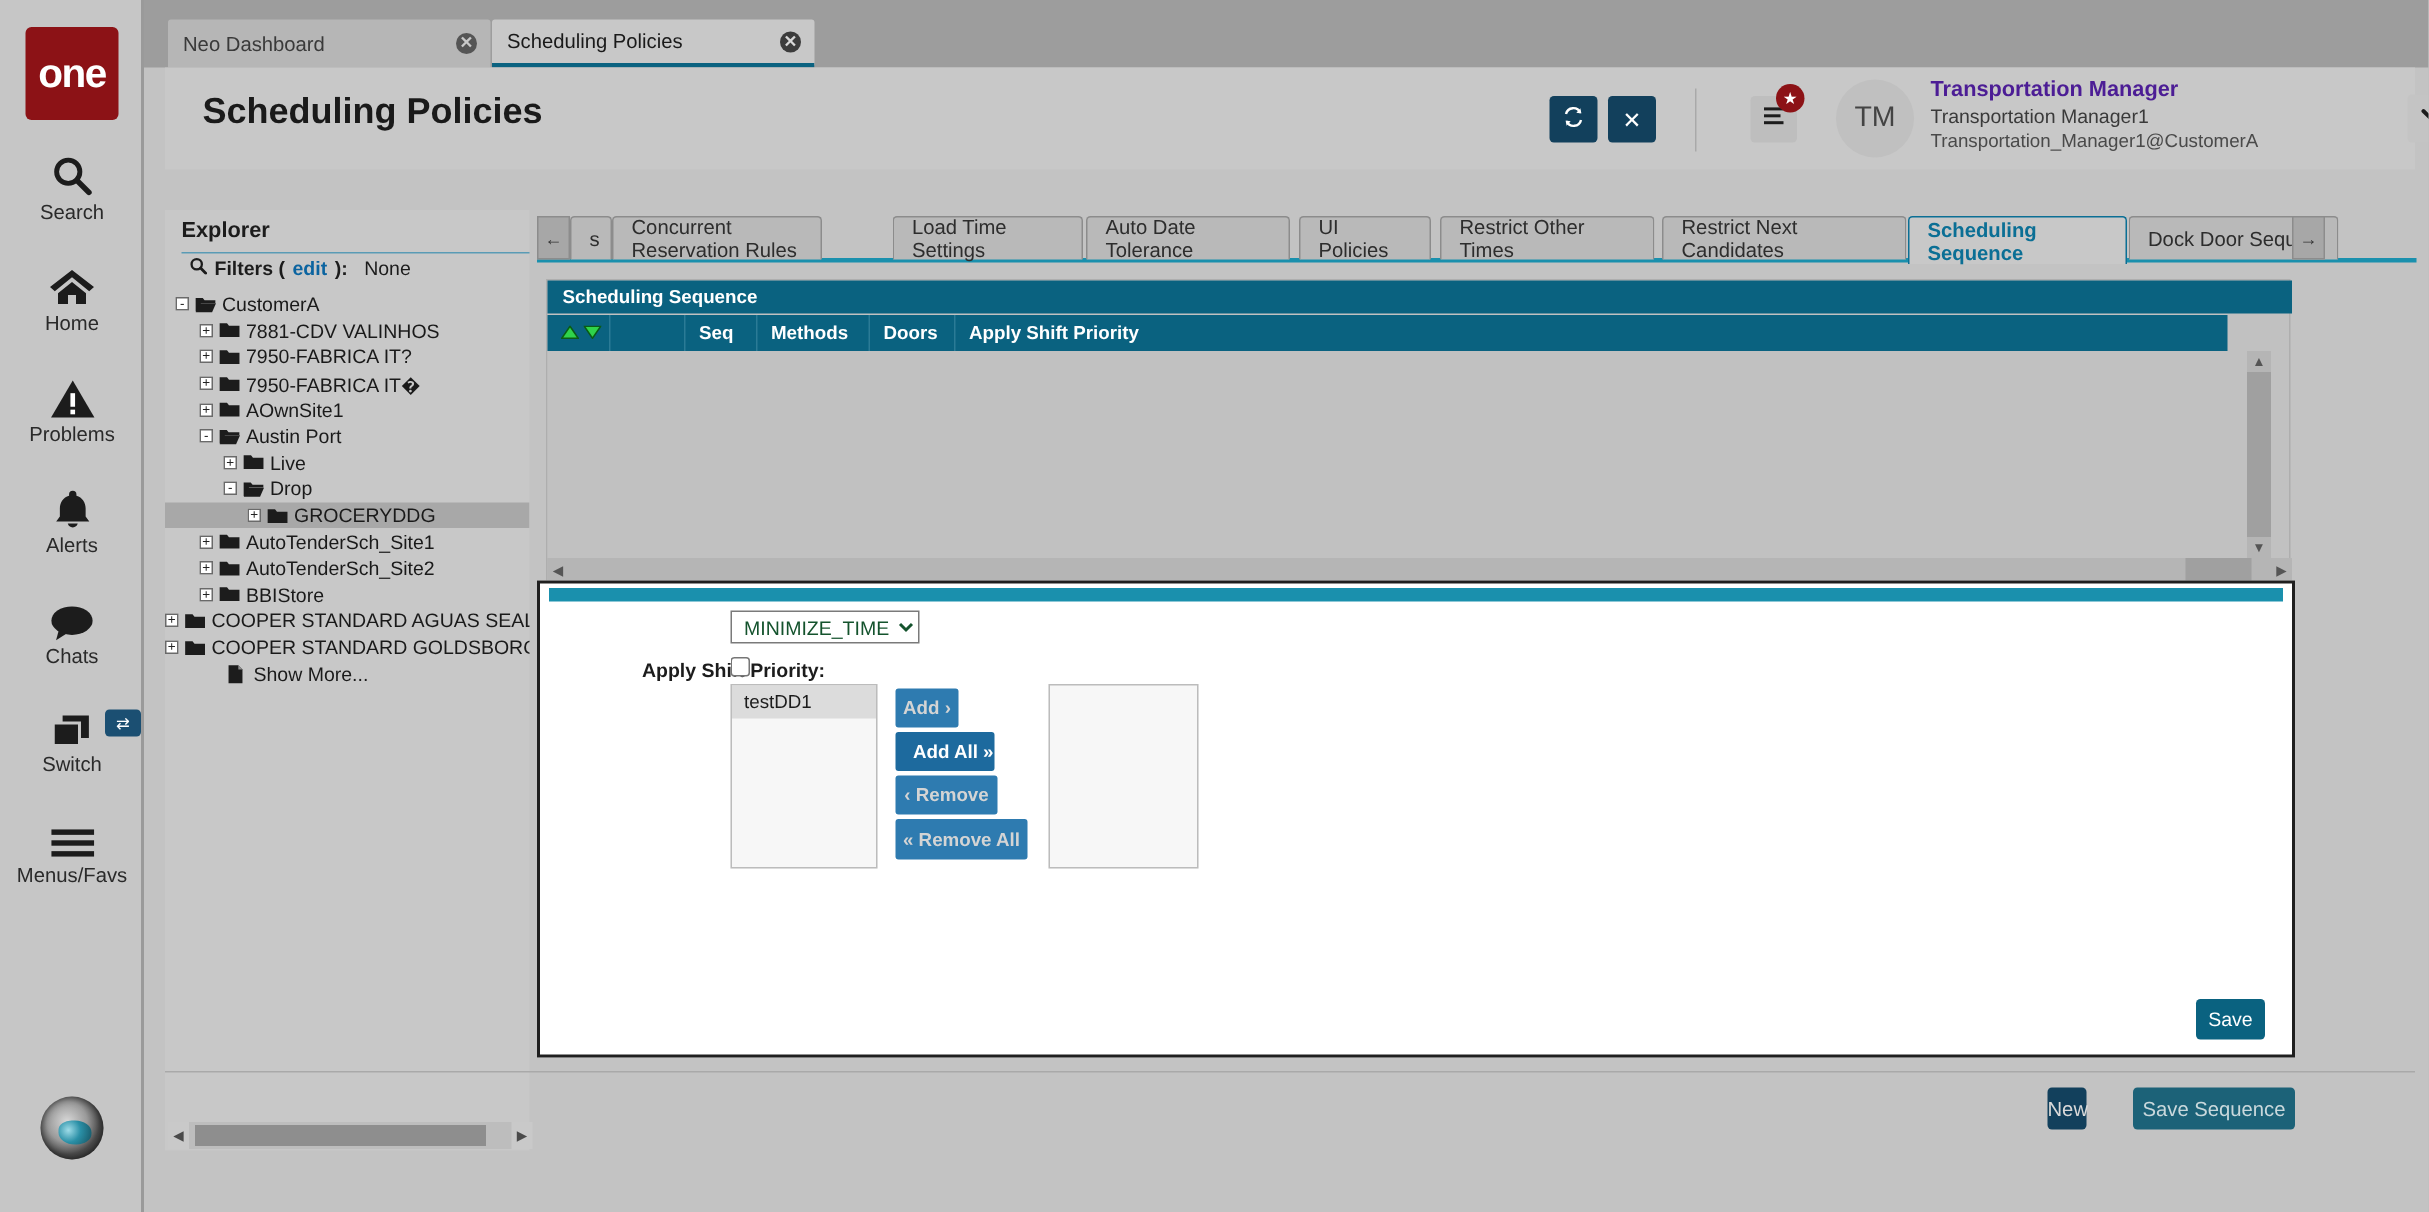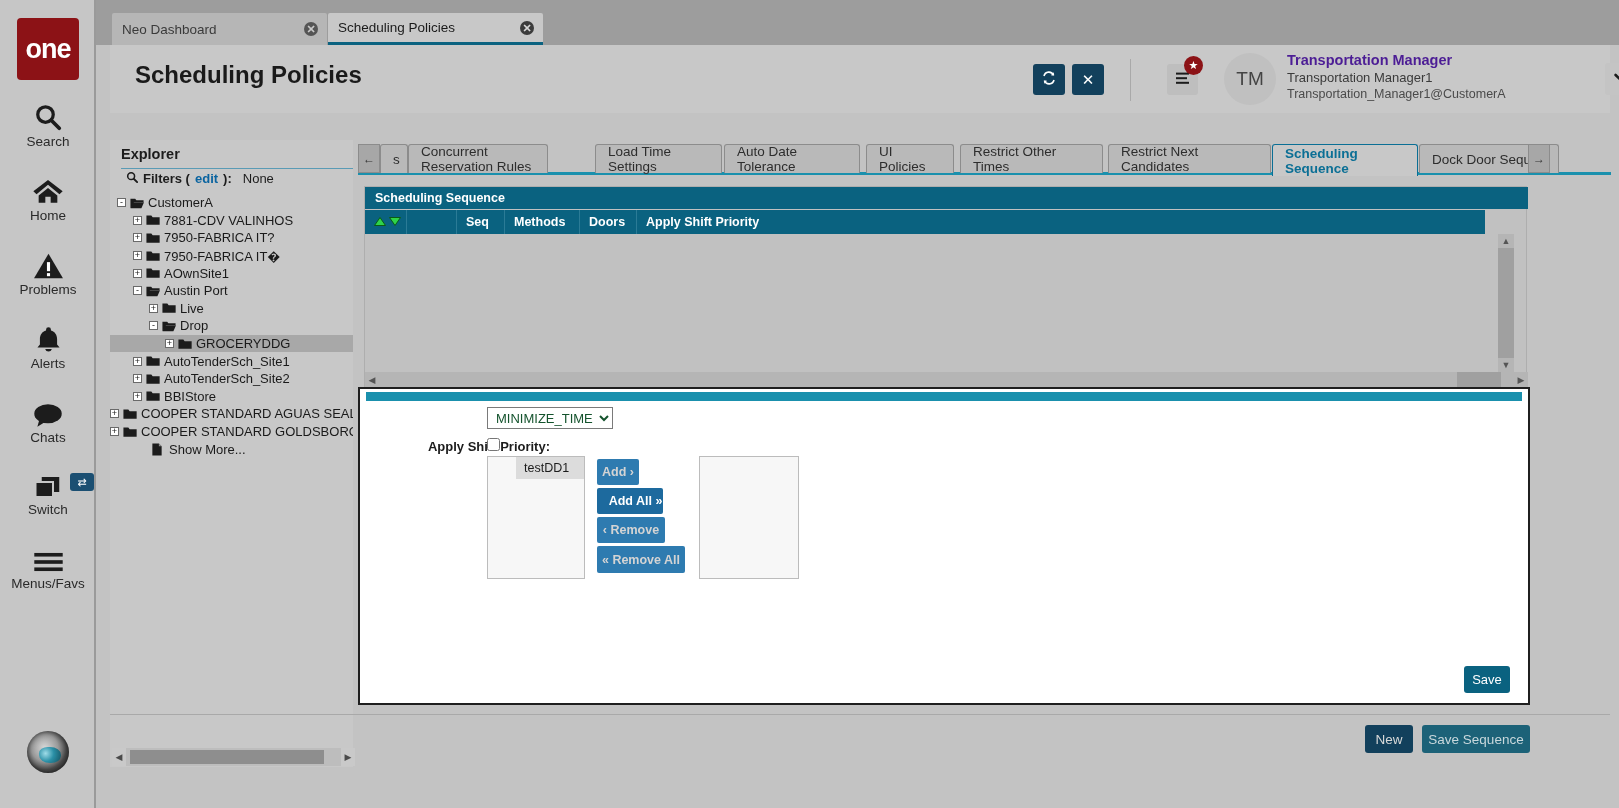--- a/index.html
+++ b/index.html
@@ -178,40 +178,40 @@
   #form-accent { position: absolute; left: 6px; top: 3px; right: 6px; height: 9px; background: #1a90ad; }
   .frow { position: absolute; display: flex; align-items: flex-start; }
   .flabel { font-size: 13px; font-weight: 700; color: #1c1c1c; text-align: right; }
   .req { color: #b02020; font-weight: 700; }
   #method-select {
     width: 126px; height: 22px; border: 1px solid #7a7a7a; background: #fff;
     font-size: 13px; color: #14532d; font-family: "Liberation Sans", sans-serif;
     padding-left: 4px;
   }
   #shift-cb { width: 13px; height: 13px; }
-  .listbox { border: 1px solid #bcbcbc; background: #f7f7f7; padding-left: 28px; }
+  .listbox { border: 1px solid #bcbcbc; background: #f7f7f7; }
   #src-list { position: absolute; left: 487px; top: 456px; width: 98px; height: 123px; }
   #src-item { height: 22px; background: #dcdcdc; font-size: 12.5px; color: #1c1c1c; display: flex; align-items: center; padding-left: 8px; }
   #dst-list { position: absolute; left: 699px; top: 456px; width: 100px; height: 123px; }
   .xbtn {
     position: absolute; background: #2e7bb0; color: #d4d4d4; border: none;
     font-size: 12.5px; font-weight: 700; font-family: "Liberation Sans", sans-serif;
     border-radius: 2px; display: flex; align-items: center; justify-content: center; cursor: pointer;
   }
   .xbtn.on { background: #1d6a9e; color: #fff; padding-left: 11px; }
   #save-btn {
     position: absolute; right: 16px; bottom: 13px; width: 46px; height: 27px;
     background: #0a6280; color: #fff; font-size: 13px; border: none; border-radius: 3px;
     font-family: "Liberation Sans", sans-serif; cursor: pointer;
   }
 
   
   #footdiv { position: absolute; left: 110px; top: 714px; right: 9px; height: 1px; background: #a9a9a9; }
   #new-btn {
-    position: absolute; left: 1365px; top: 725px; width: 48px; height: 28px;
+    position: absolute; left: 1365px; top: 725px; width: 26px; height: 28px;
     background: #12405c; color: #d9d9d9; border: none; border-radius: 3px; font-size: 13.5px;
     font-family: "Liberation Sans", sans-serif; cursor: pointer;
   }
   #savesq-btn {
     position: absolute; left: 1422px; top: 725px; width: 108px; height: 28px;
     background: #1c6278; color: #c9d8dc; border: none; border-radius: 3px; font-size: 13.5px;
     font-family: "Liberation Sans", sans-serif; cursor: pointer;
   }
 </style>
 </head>

